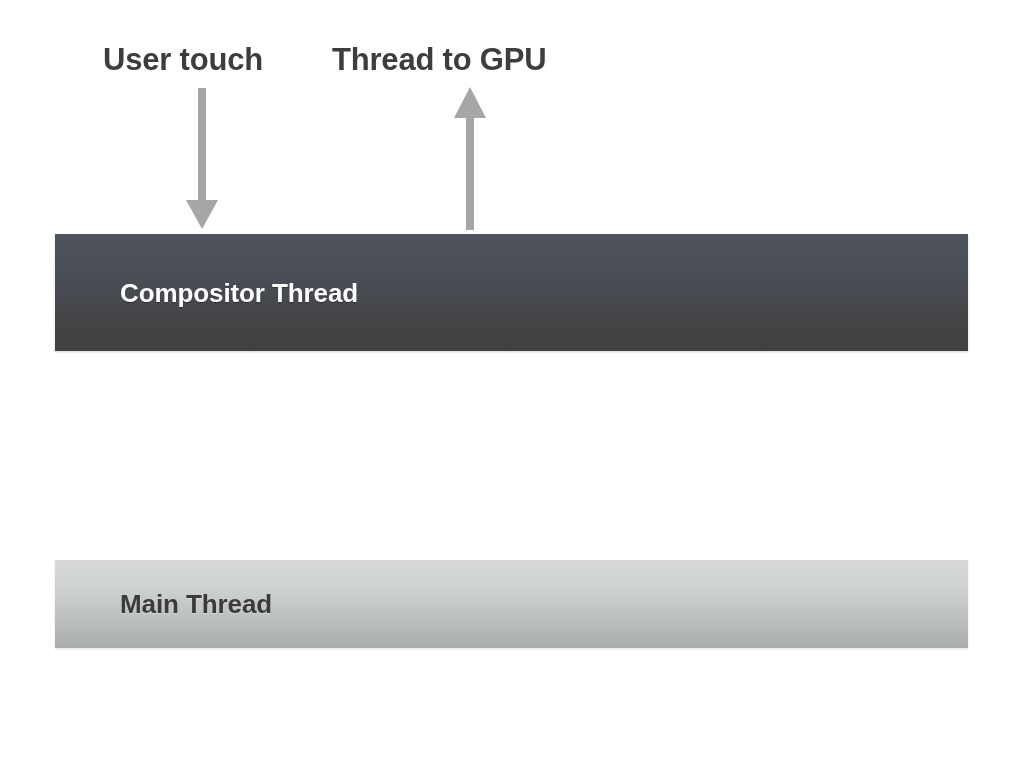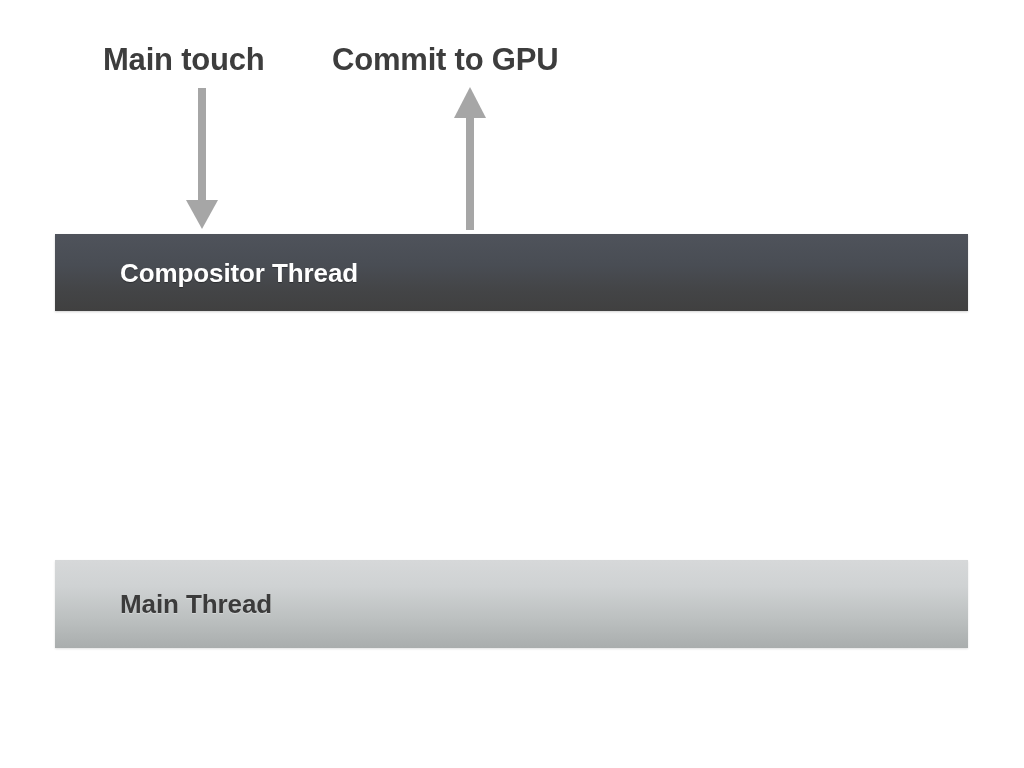--- a/index.html
+++ b/index.html
@@ -72,21 +72,21 @@
     font-weight: bold;
     font-size: 26px;
     line-height: 1;
     letter-spacing: -0.1px;
     margin-left: 65px;
     white-space: nowrap;
   }
 
   #compositor-thread-bar {
     top: 234px;
-    height: 77px;
+    height: 117px;
     background: linear-gradient(to bottom, #4f535b 0%, #494d54 40%, #434446 75%, #404040 100%);
     box-shadow: 0 1px 2px rgba(0, 0, 0, 0.18);
   }
   #compositor-thread-bar .thread-bar-label {
     color: #ffffff;
     text-shadow: 0 1px 1px rgba(0, 0, 0, 0.35);
   }
 
   #main-thread-bar {
     top: 560px;
@@ -97,28 +97,28 @@
   #main-thread-bar .thread-bar-label {
     color: #3b3b3b;
     text-shadow: 0 1px 1px rgba(255, 255, 255, 0.35);
   }
 </style>
 </head>
 <body>
 
 <div id="stage">
 
-  <div id="label-user-touch" class="annotation-label">Main touch</div>
+  <div id="label-user-touch" class="annotation-label">User touch</div>
 
   <svg id="arrow-user-touch" class="arrow" viewBox="0 0 42 142" xmlns="http://www.w3.org/2000/svg">
     <rect x="17" y="0" width="8" height="116" fill="#a6a6a6"></rect>
     <polygon points="5,112 37,112 21,141" fill="#a6a6a6"></polygon>
   </svg>
 
-  <div id="label-commit-gpu" class="annotation-label">Commit to GPU</div>
+  <div id="label-commit-gpu" class="annotation-label">Thread to GPU</div>
 
   <svg id="arrow-commit-gpu" class="arrow" viewBox="0 0 42 144" xmlns="http://www.w3.org/2000/svg">
     <rect x="17" y="30" width="8" height="114" fill="#a6a6a6"></rect>
     <polygon points="21,1 37,32 5,32" fill="#a6a6a6"></polygon>
   </svg>
 
   <div id="compositor-thread-bar" class="thread-bar">
     <span class="thread-bar-label">Compositor Thread</span>
   </div>
 

